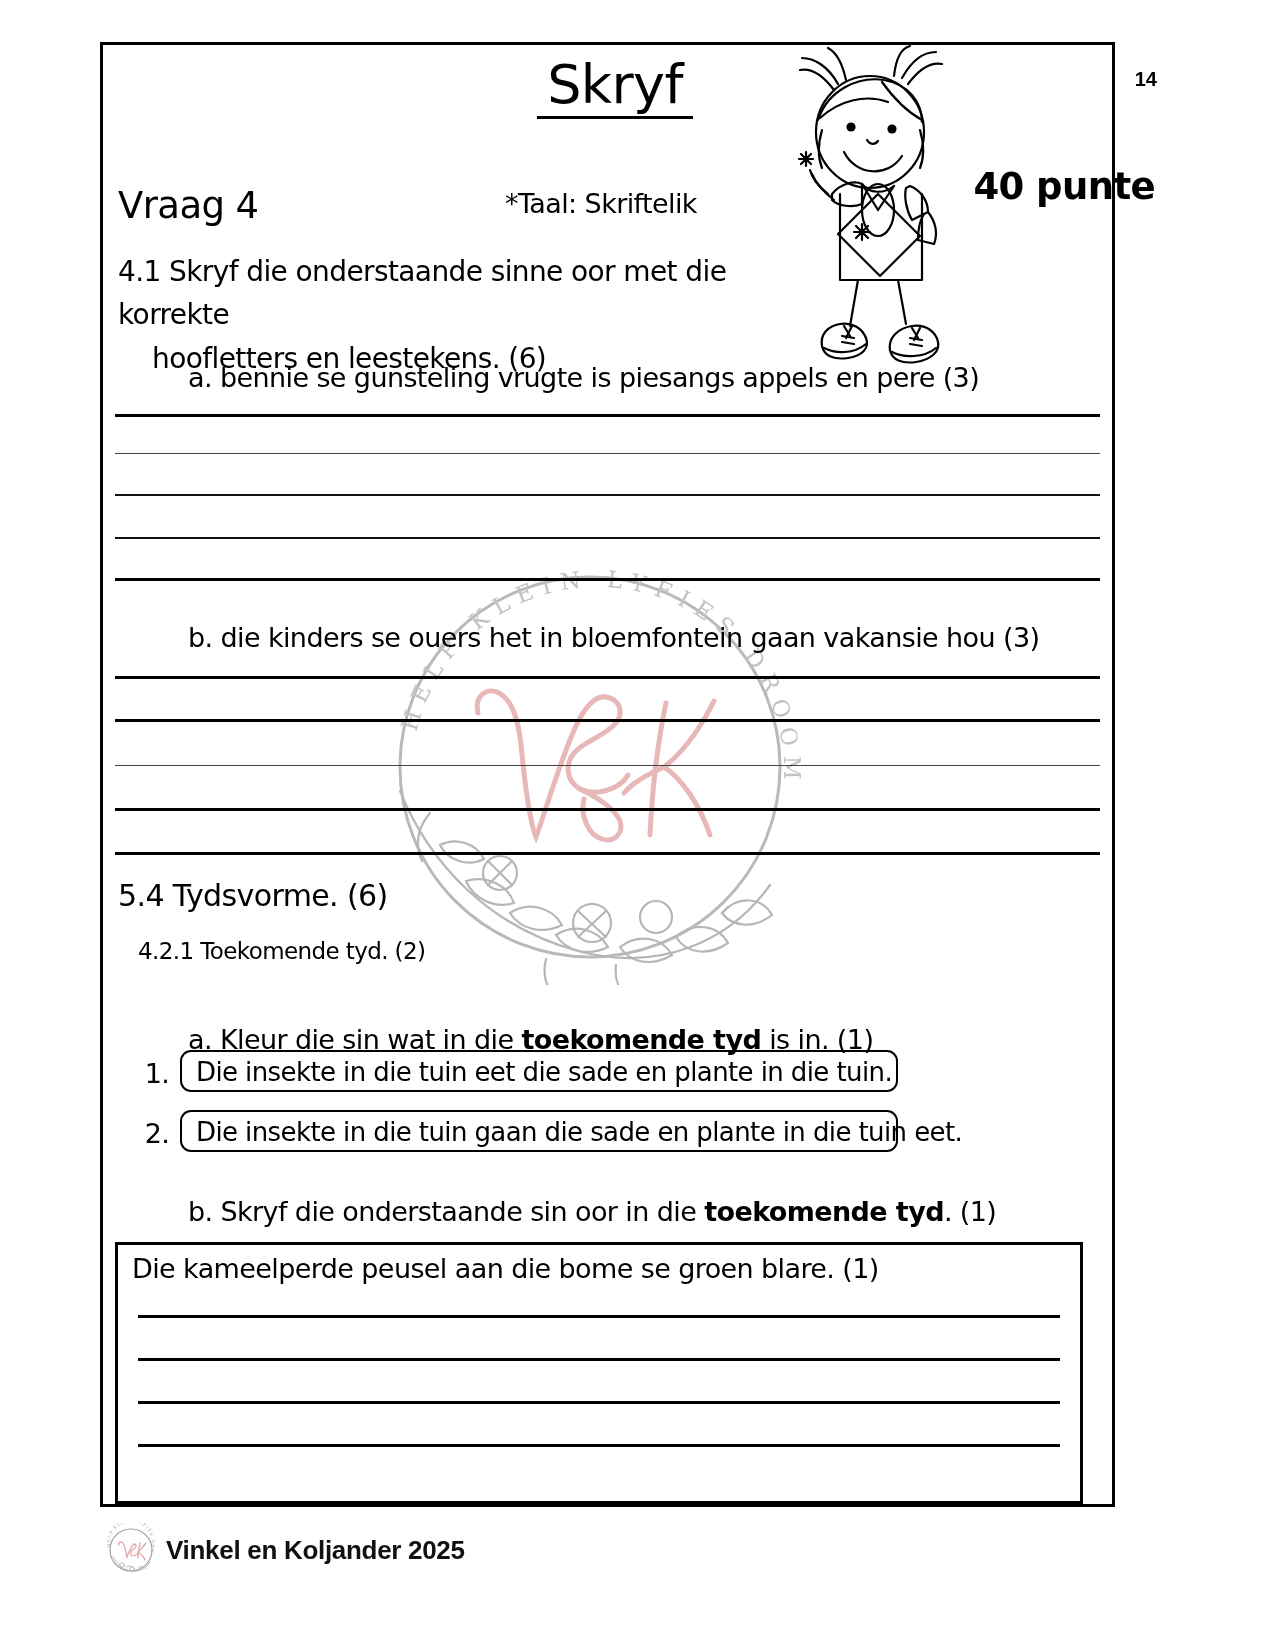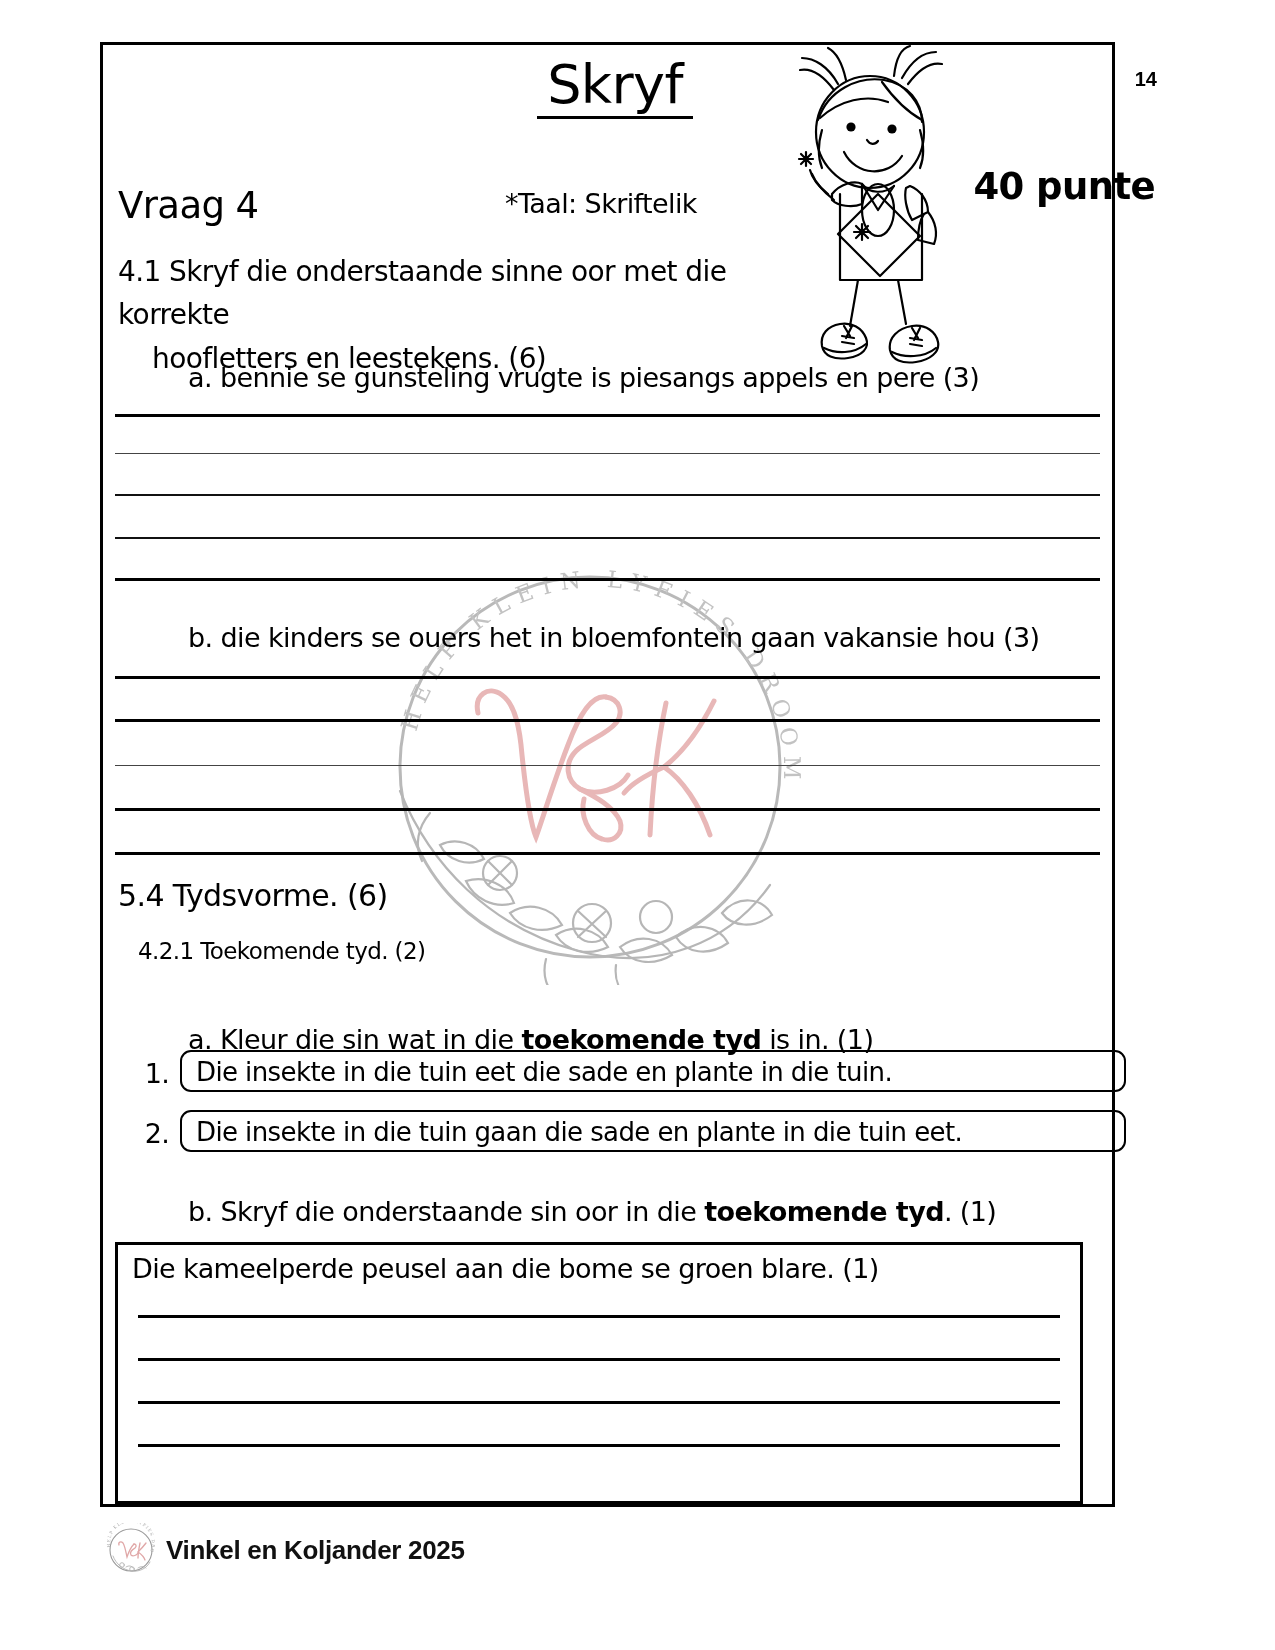--- a/index.html
+++ b/index.html
@@ -188,21 +188,21 @@
     left: 0;
     top: 8px;
     width: 34px;
     text-align: center;
     font-size: 27px;
   }
   .opt-box {
     position: absolute;
     left: 40px;
     top: 0;
-    width: 946px;
+    width: 718px;
     height: 42px;
     border: 2.5px solid #000;
     border-radius: 11px;
     box-sizing: border-box;
   }
   .opt-text {
     position: absolute;
     left: 14px;
     top: 5px;
     font-size: 26px;

